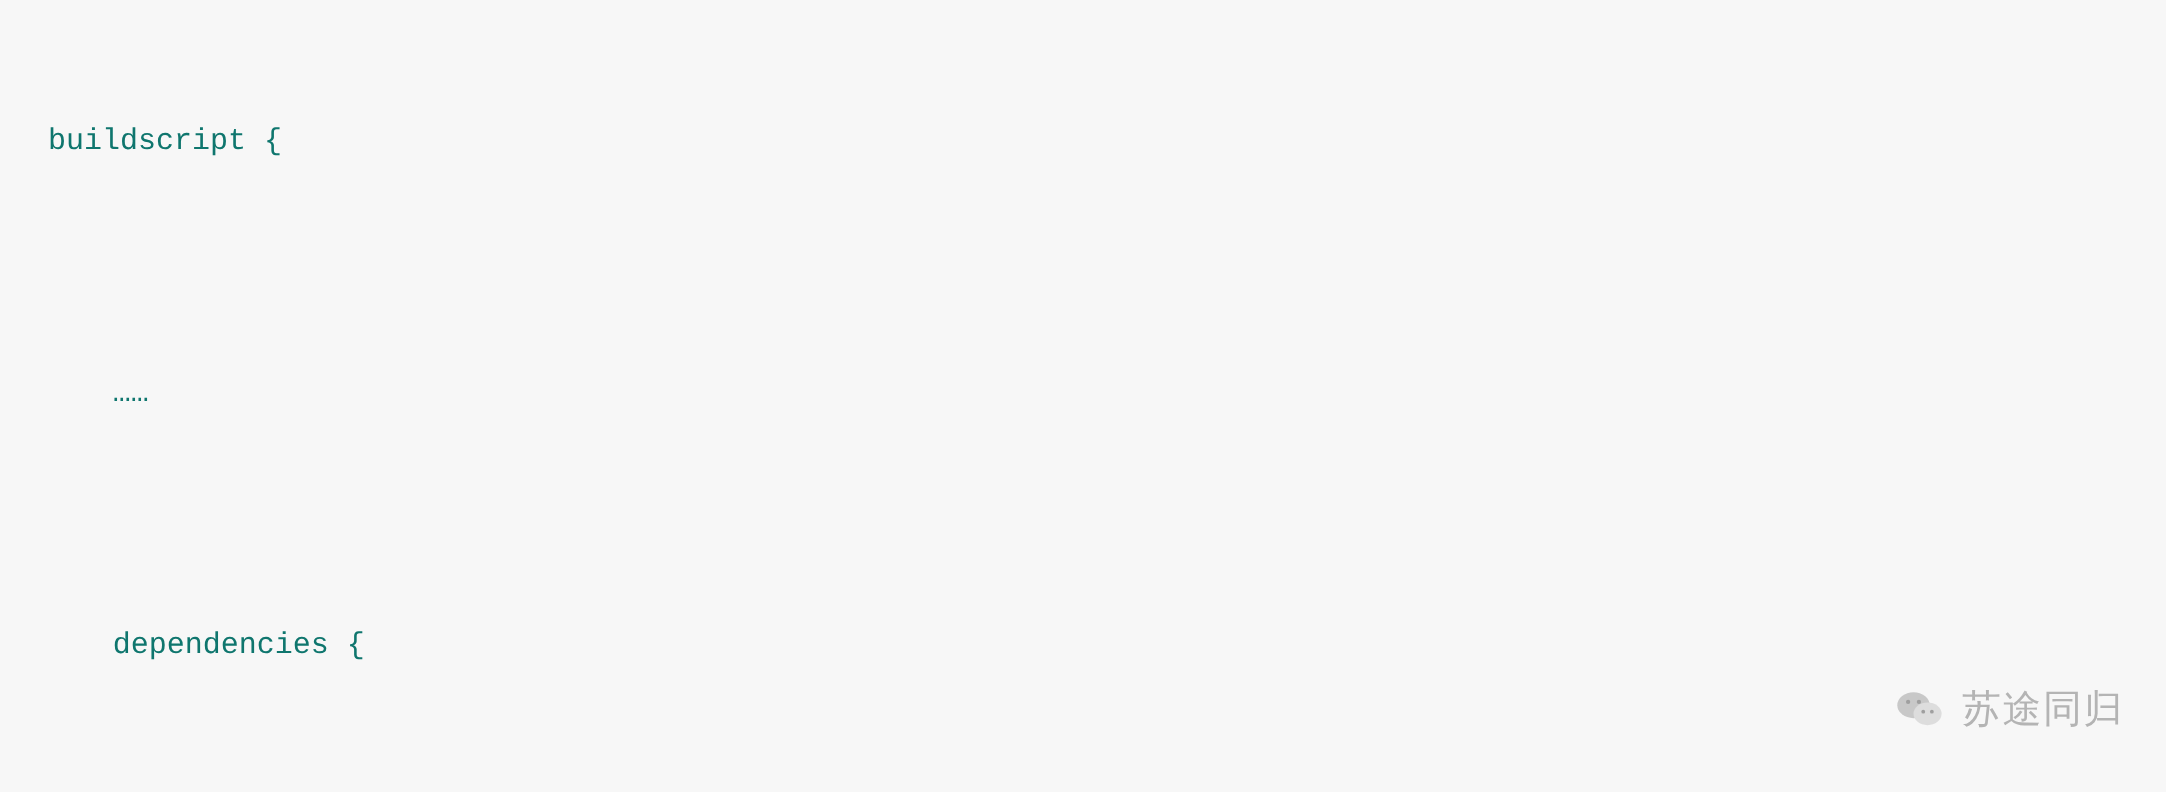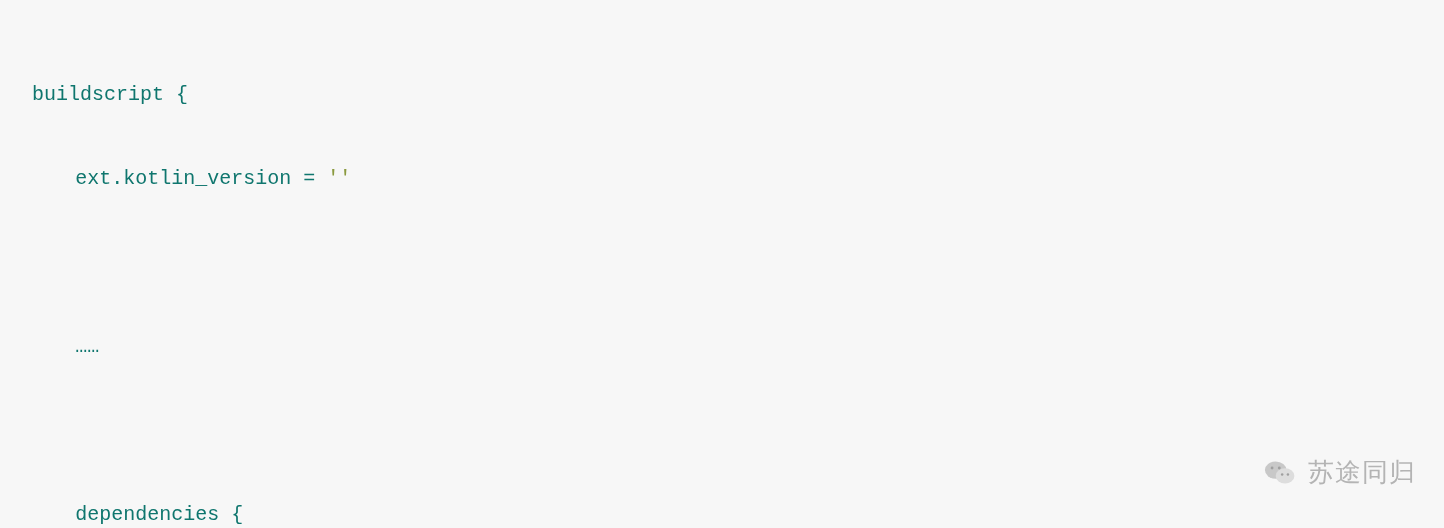--- a/index.html
+++ b/index.html
@@ -54,21 +54,20 @@
       font-size: 26px;
       color: #888;
       letter-spacing: 1px;
     }
   </style>
 </head>
 <body>
 
 <div class="code-block">
 <div><span class="token-plain">buildscript {</span></div>
-<div class="indent-1"><span class="token-plain">ext.kotlin_version = </span><span class="token-string">''</span></div>
 <div>&nbsp;</div>
 <div class="indent-1"><span class="token-plain">……</span></div>
 <div>&nbsp;</div>
 <div class="indent-1"><span class="token-plain">dependencies {</span></div>
 
 
 
 
 
 </div>

